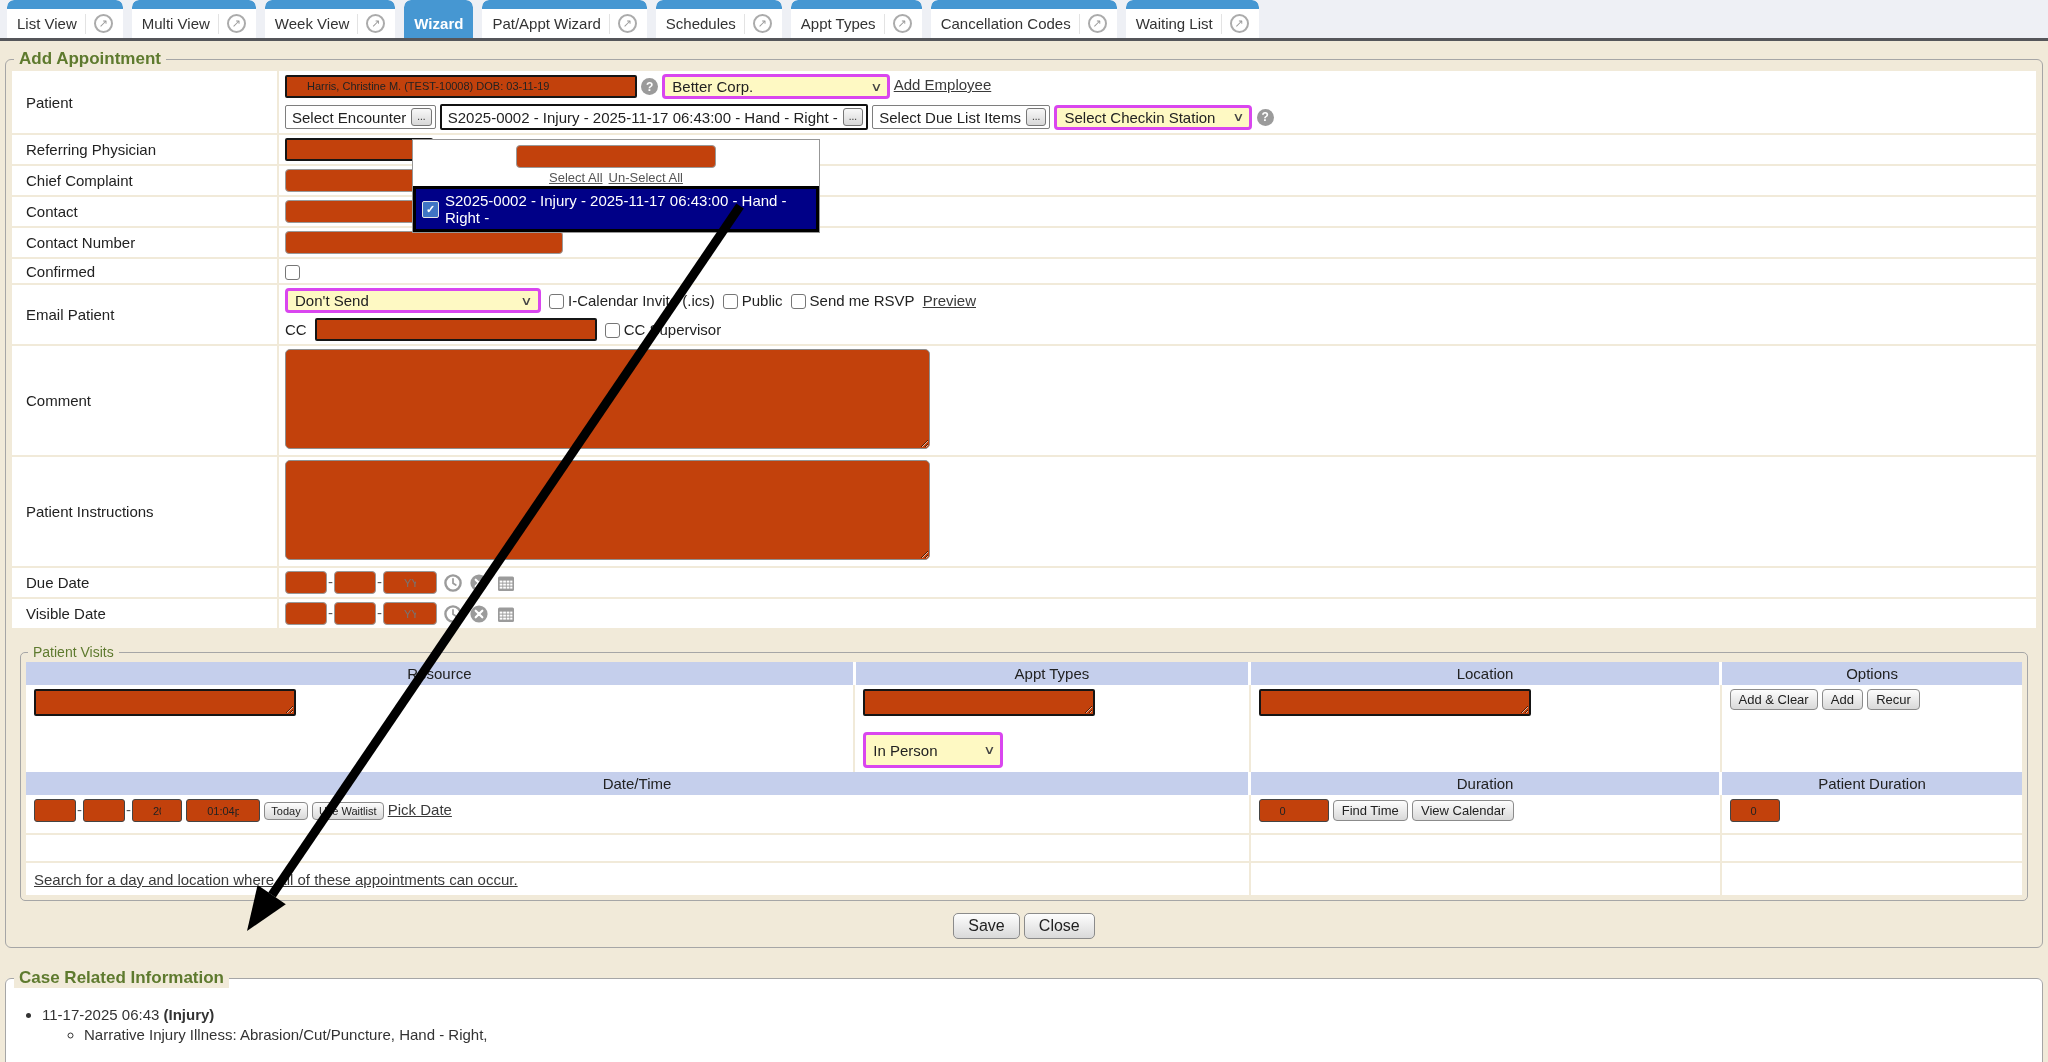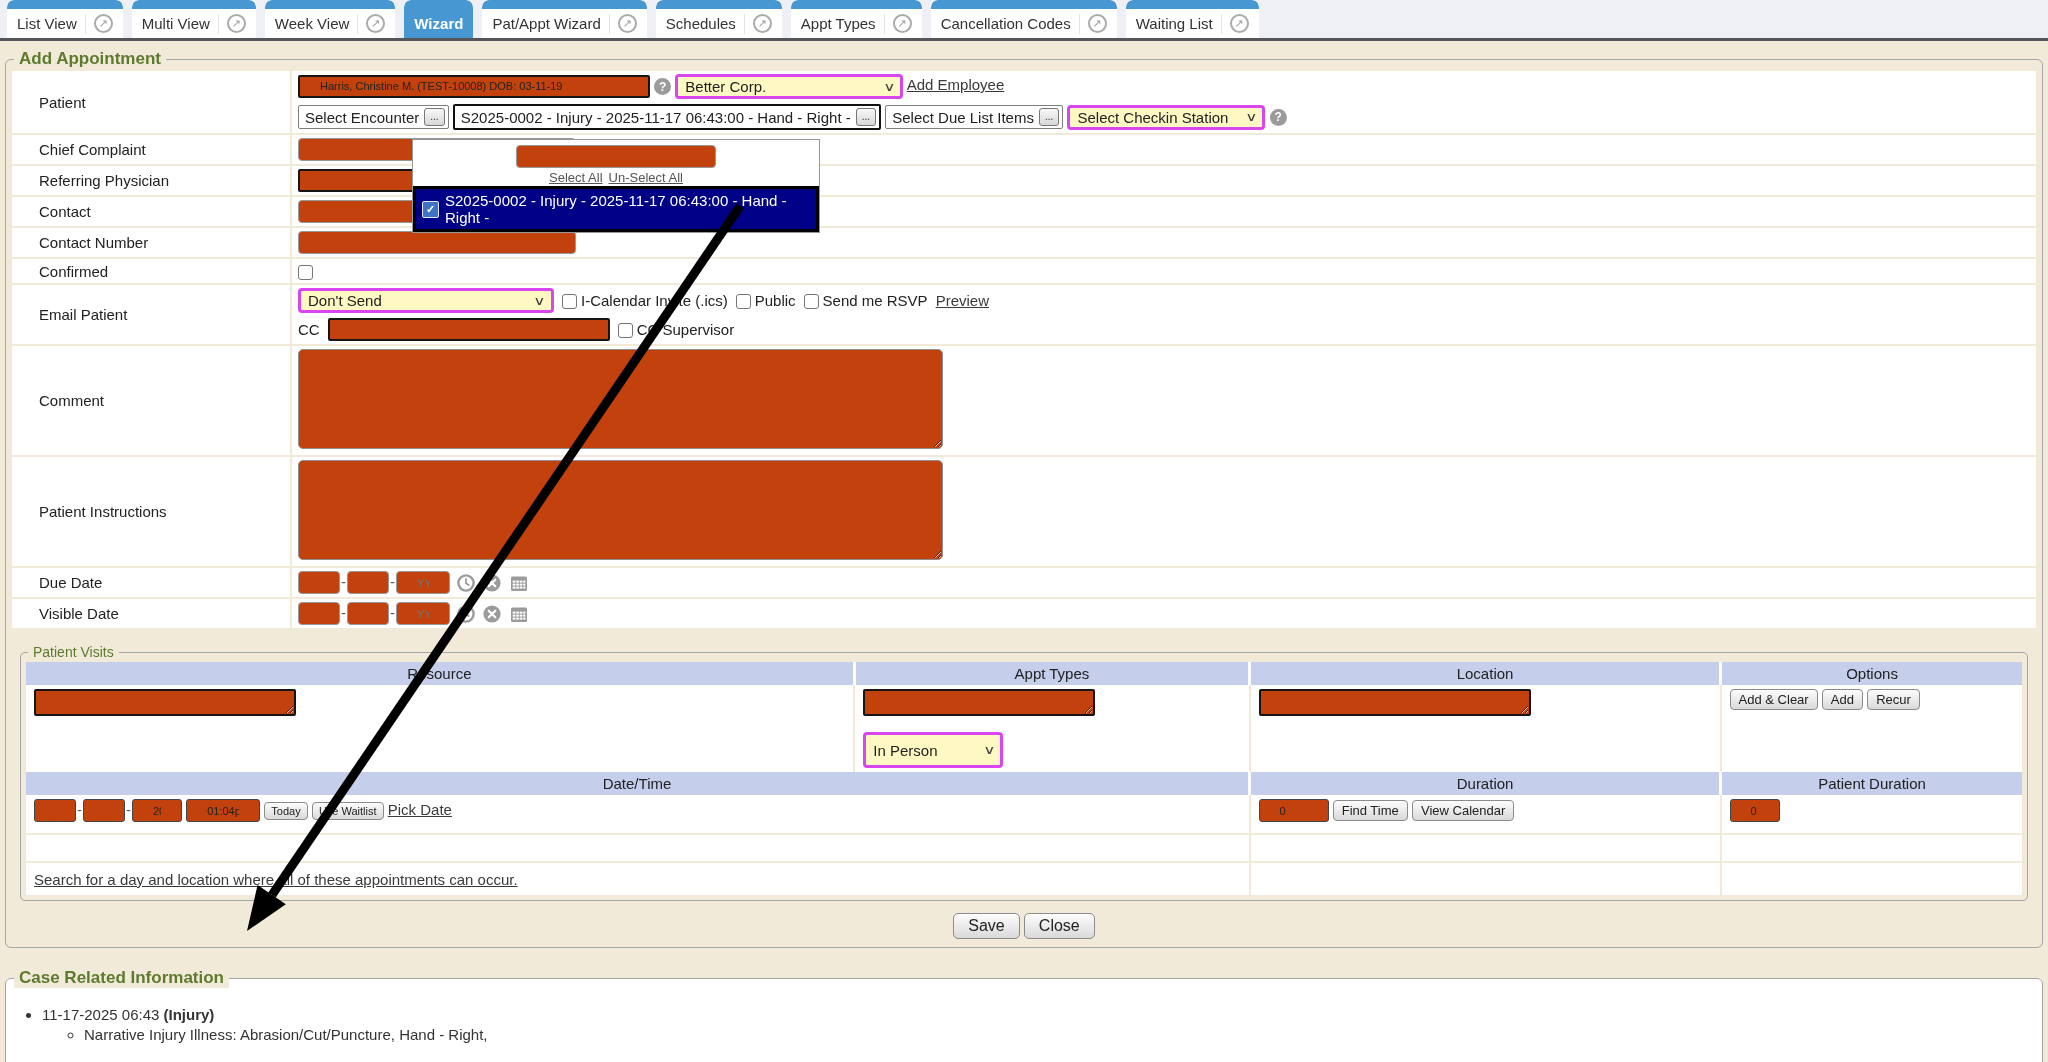--- a/index.html
+++ b/index.html
@@ -22,21 +22,21 @@
   
   fieldset.fs{border:1px solid #a6a6a6;border-radius:6px;margin:8px 5px 0;padding:2px 6px 8px;}
   fieldset.fs>legend{color:#5e7a2e;font-weight:bold;font-size:17px;padding:0 5px;margin-left:2px;background:#f1ead9;}
   fieldset.pv-fs{margin:14px 8px 0;padding:2px 5px 5px;border-radius:5px;}
   fieldset.pv-fs>legend{font-size:14px;font-weight:normal;}
   fieldset.case-fs{background:#fff;margin-top:20px;min-height:128px;box-sizing:border-box;}
   
   table.form{border-collapse:collapse;width:100%;}
   .form tr{background:#fff;border-bottom:2px solid #f1ead9;}
   .form td{vertical-align:middle;}
-  .form td.lab{width:250px;padding-left:27px;border-right:2px solid #f1ead9;}
+  .form td.lab{width:250px;padding-left:14px;border-right:2px solid #f1ead9;}
   .form td.ctl{padding:3px 6px;}
   .rh30{height:30px;} .rh26{height:26px;} .rh28{height:28px;}
   
   input[type=text],textarea{font-family:"Liberation Sans",sans-serif;font-size:11px;color:#222;background:#c2410c;
     border:1px solid #999;border-radius:4px;padding:1px 20px;box-sizing:border-box;}
   input[type=text]{height:23px;}
   .dk{border:2px solid #151515 !important;border-radius:2px !important;}
   textarea.big{width:645px;height:100px;border:1px solid #8f8f8f;border-radius:5px;resize:both;}
   .sel{display:inline-flex;align-items:center;justify-content:space-between;background:#fef9c3;border:3px solid #d946ef;
        border-radius:4px;height:25px;padding:0 7px;box-sizing:border-box;vertical-align:middle;cursor:default;}
@@ -199,27 +199,27 @@
           <div class="sel" style="width:198px;">
                 <span>Select Checkin Station</span>
                 <span class="chev">∨</span>
               </div>
           <span class="helpi">?</span>
         </div>
       </td>
     </tr>
 
     <tr class="rh30">
+      <td class="lab">Referring Physician</td>
+      <td class="ctl"><input type="text" class="dk" style="width: 148px;"></td>
+    </tr>
+
+    <tr class="rh30">
       <td class="lab">Chief Complaint</td>
       <td class="ctl"><input type="text" style="width: 278px;"></td>
-    </tr>
-
-    <tr class="rh30">
-      <td class="lab">Referring Physician</td>
-      <td class="ctl"><input type="text" class="dk" style="width: 148px;"></td>
     </tr>
 
     <tr class="rh30">
       <td class="lab">Contact</td>
       <td class="ctl"><input type="text" style="width: 278px;"></td>
     </tr>
 
     <tr class="rh30">
       <td class="lab">Contact Number</td>
       <td class="ctl"><input type="text" style="width: 278px;"></td>

